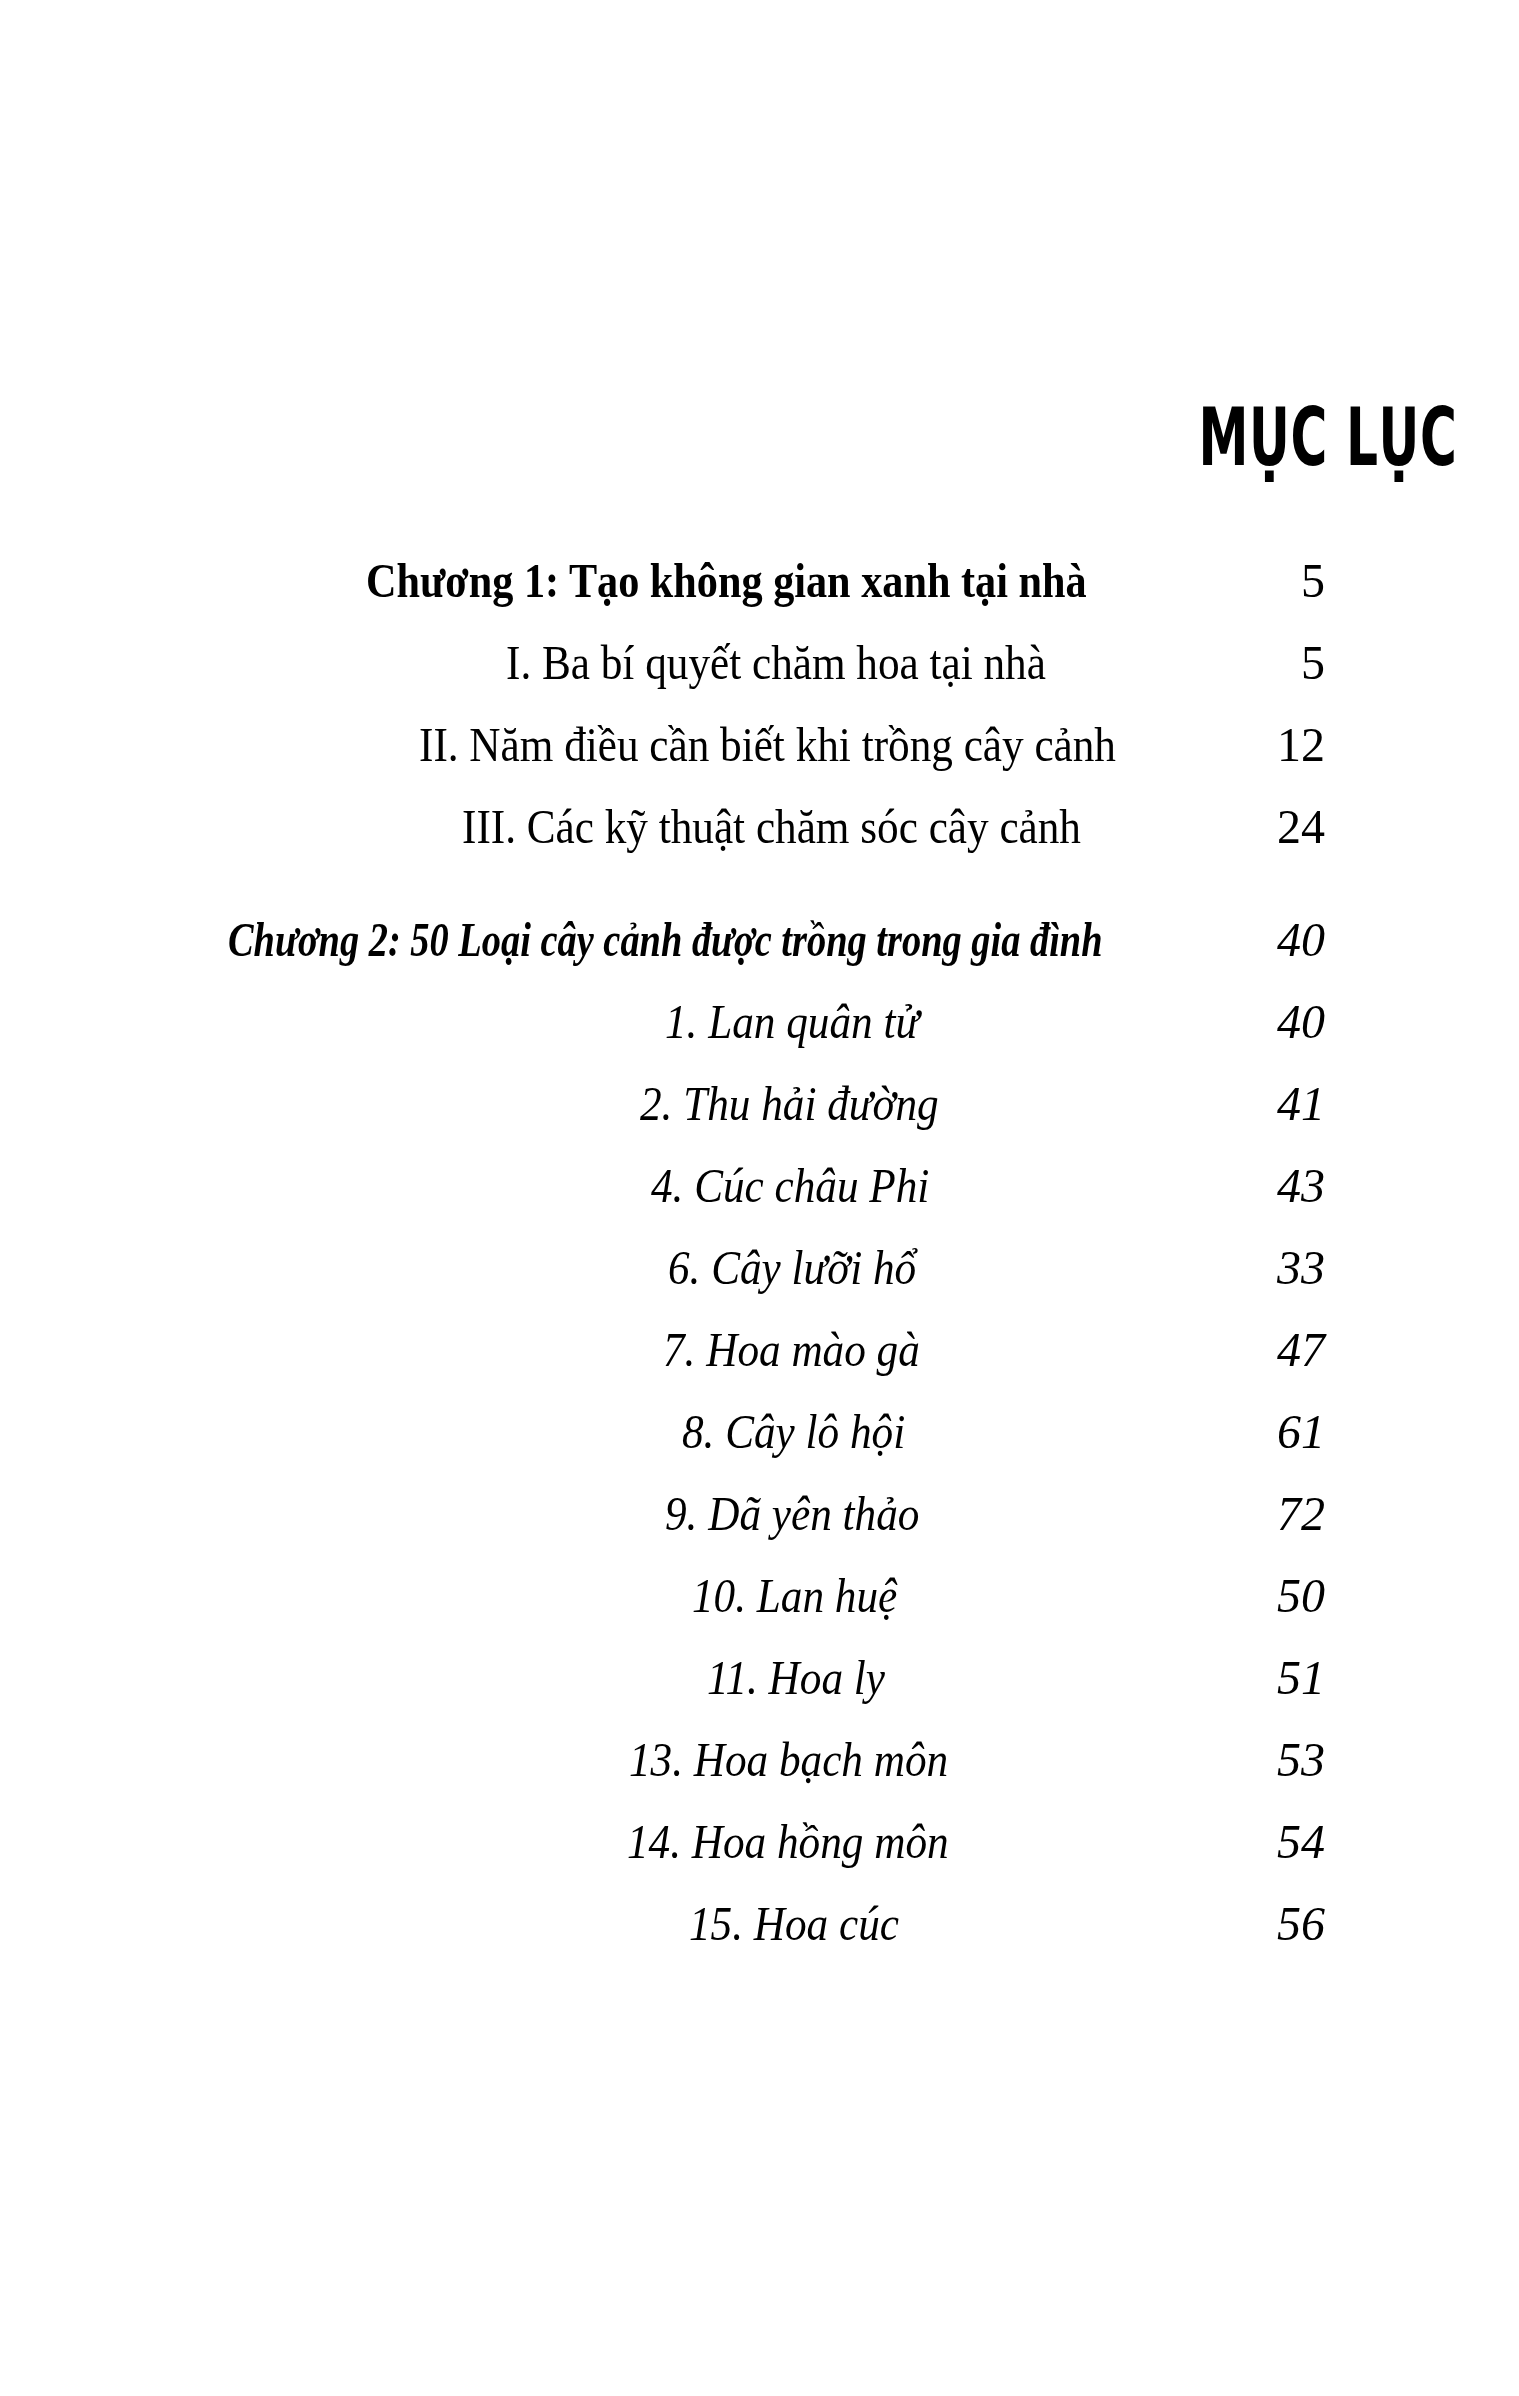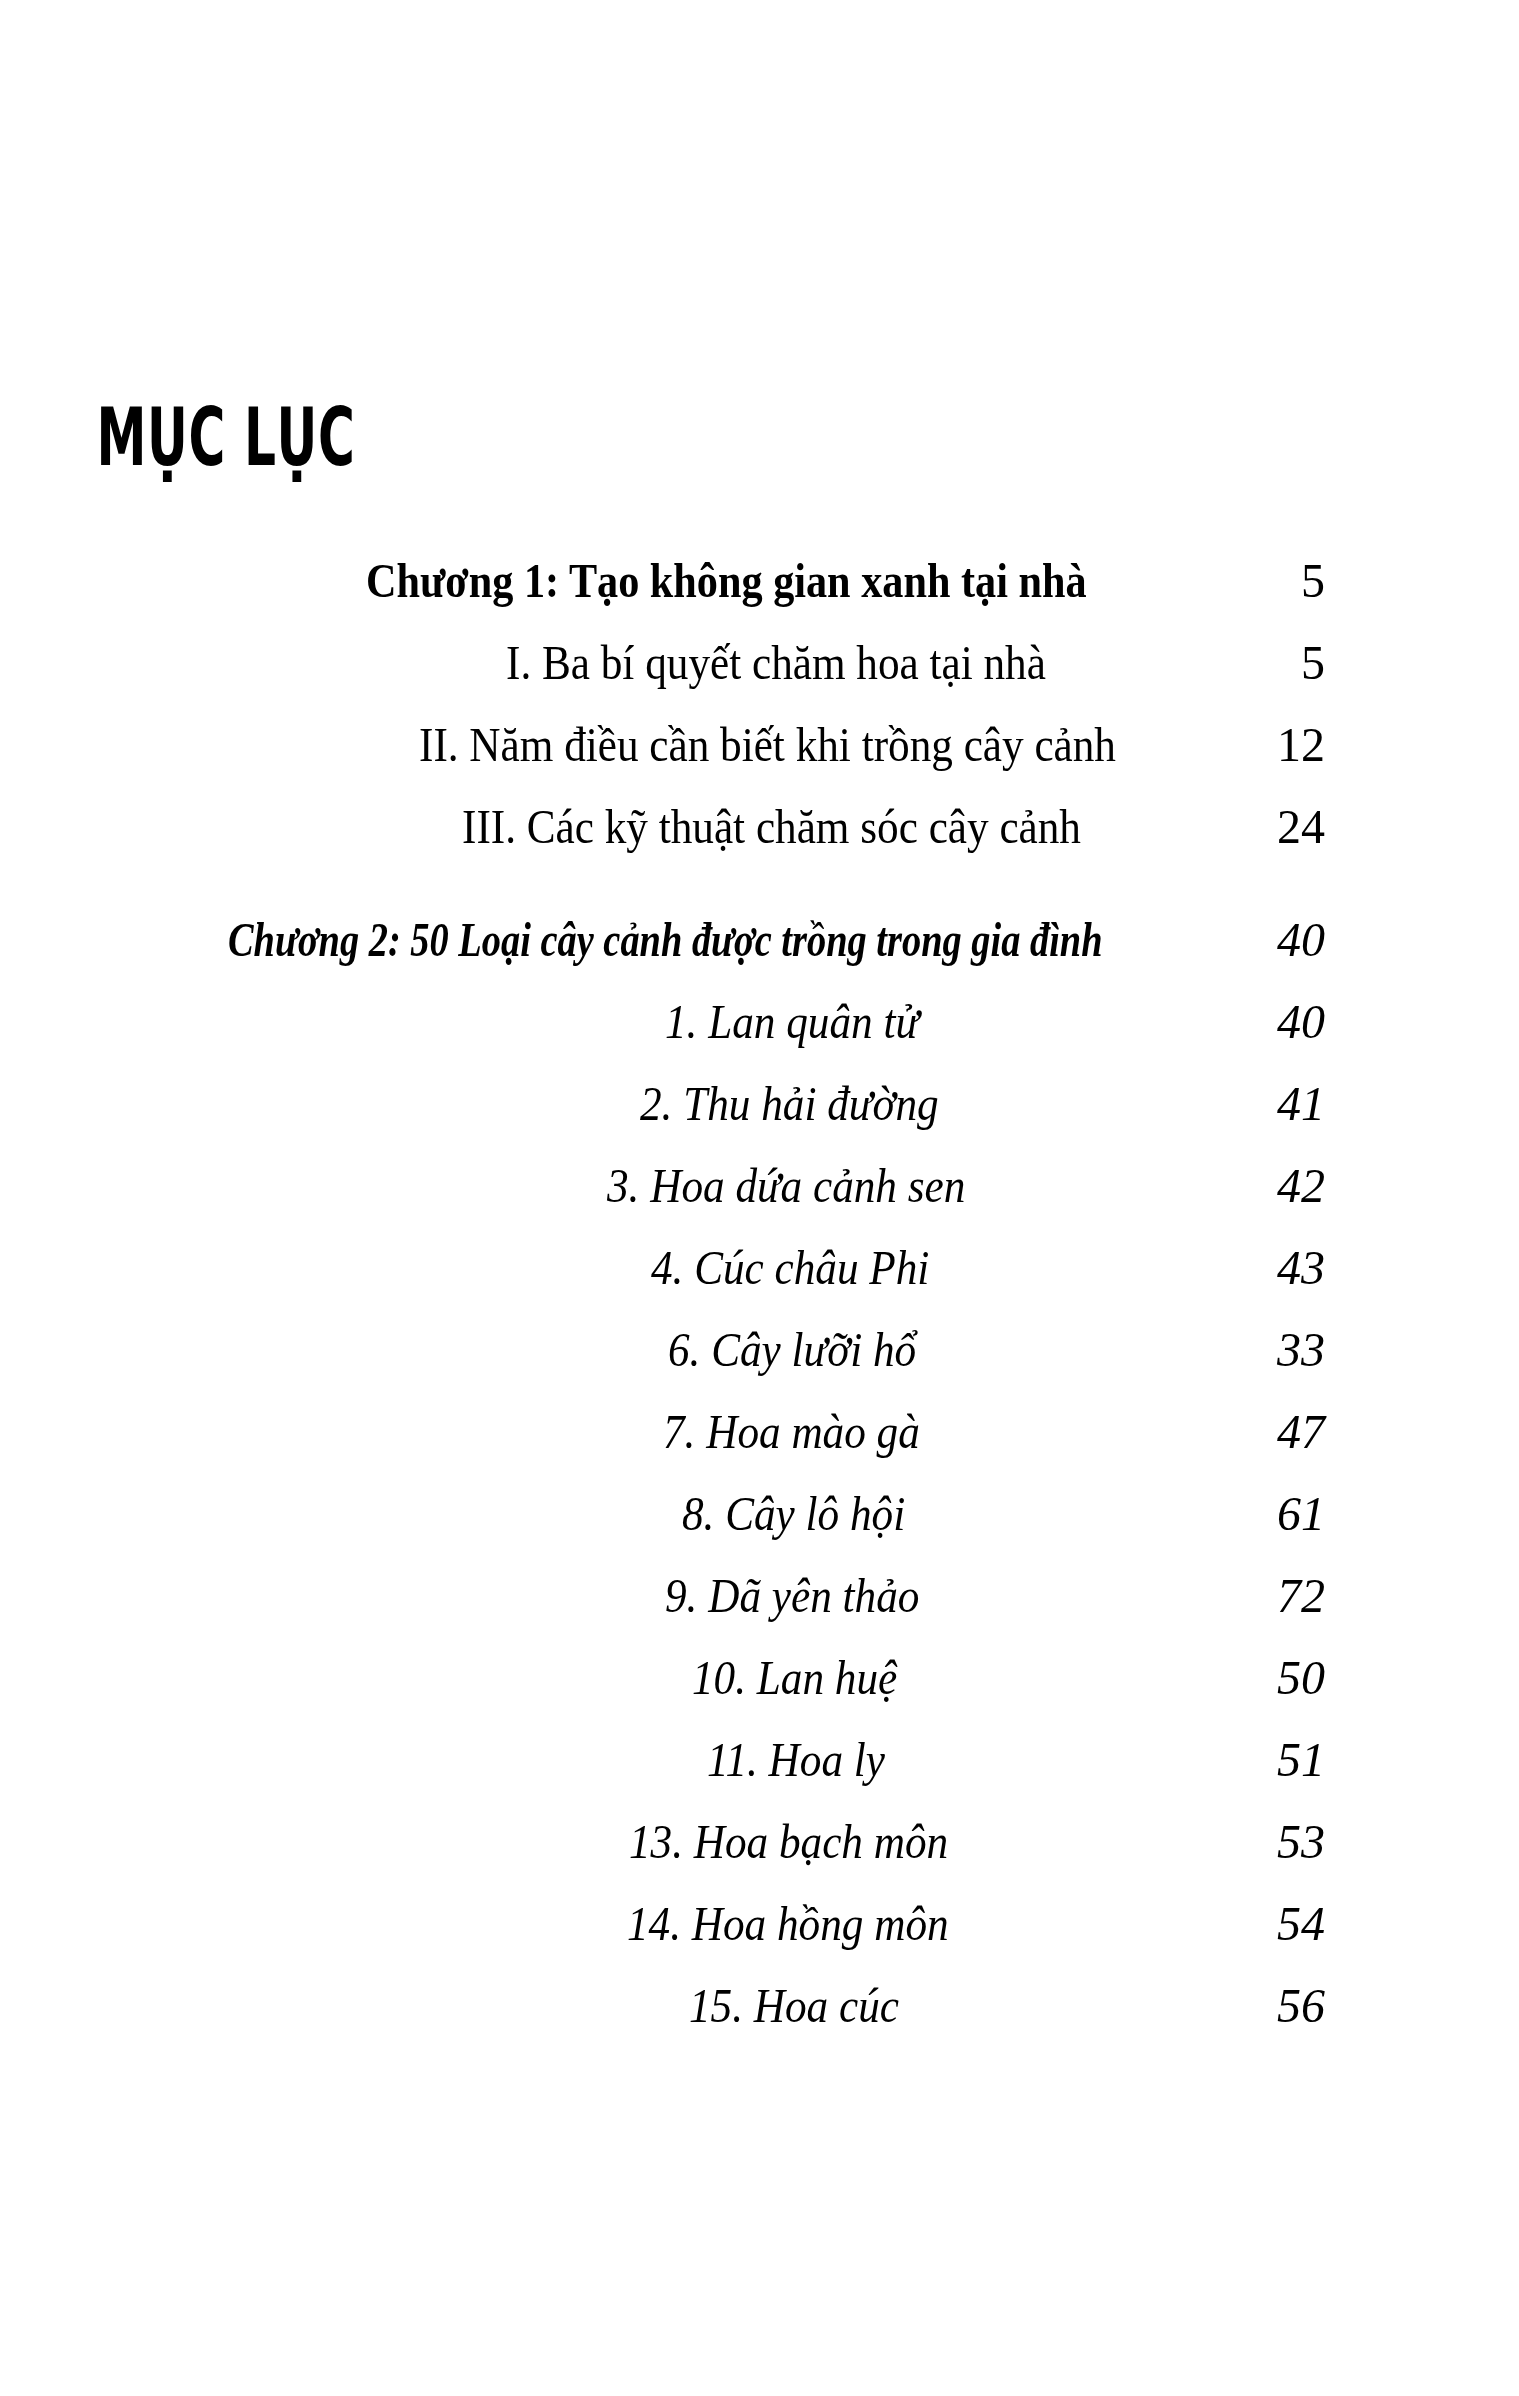--- a/index.html
+++ b/index.html
@@ -18,21 +18,21 @@
   .page {
     position: absolute;
     inset: 0;
   }
   
   .title-band {
     position: absolute;
     top: 396px;
     left: 0;
     width: 1520px;
-    text-align: left;
+    text-align: right;
     line-height: 82px;
     white-space: nowrap;
   }
   .title-text {
     display: inline-block;
     position: relative;
     left: 17px;
     font-family: "DejaVu Sans", "Liberation Sans", sans-serif;
     font-weight: 700;
     font-size: 81px;
@@ -118,24 +118,20 @@
       </div>
       <div class="row entry">
         <span class="label">1. Lan quân tử</span>
         <span class="num">40</span>
       </div>
       <div class="row entry">
         <span class="label">2. Thu hải đường</span>
         <span class="num">41</span>
       </div>
       <div class="row entry">
-        <span class="label">3. Hoa dứa cảnh sen</span>
-        <span class="num">42</span>
-      </div>
-      <div class="row entry">
         <span class="label">4. Cúc châu Phi</span>
         <span class="num">43</span>
       </div>
       <div class="row entry">
         <span class="label">6. Cây lưỡi hổ</span>
         <span class="num">33</span>
       </div>
       <div class="row entry">
         <span class="label">7. Hoa mào gà</span>
         <span class="num">47</span>

